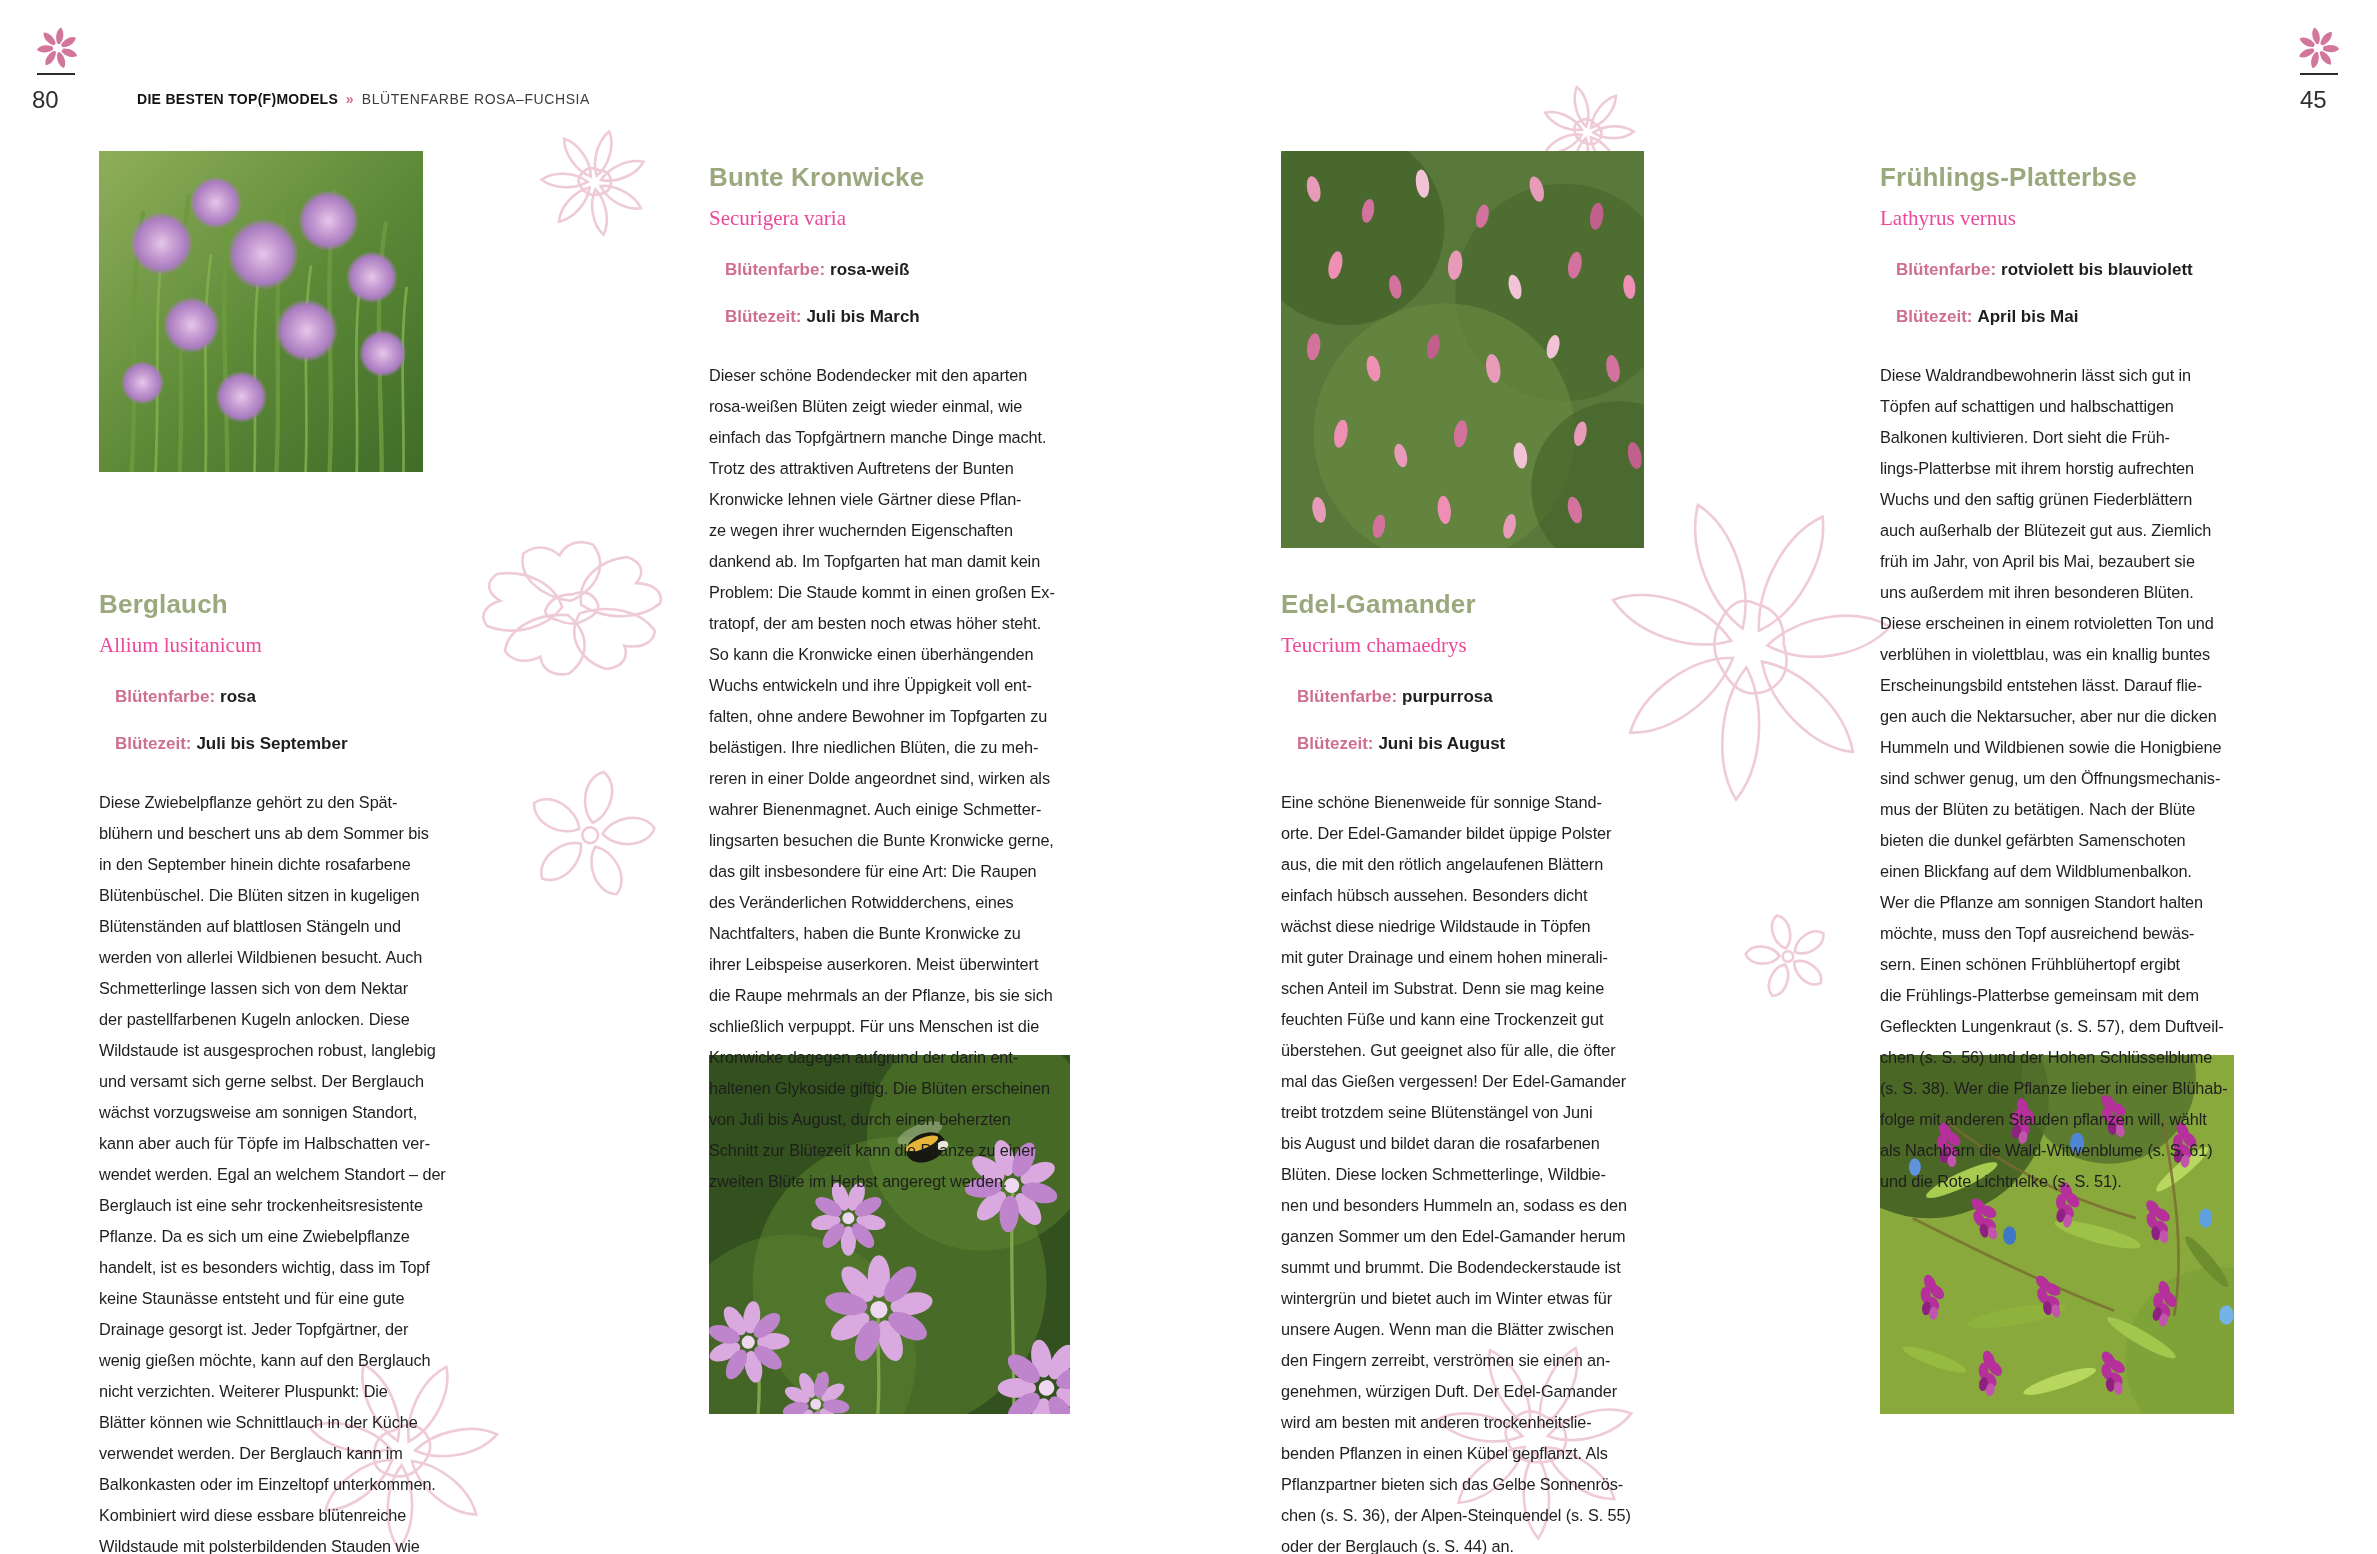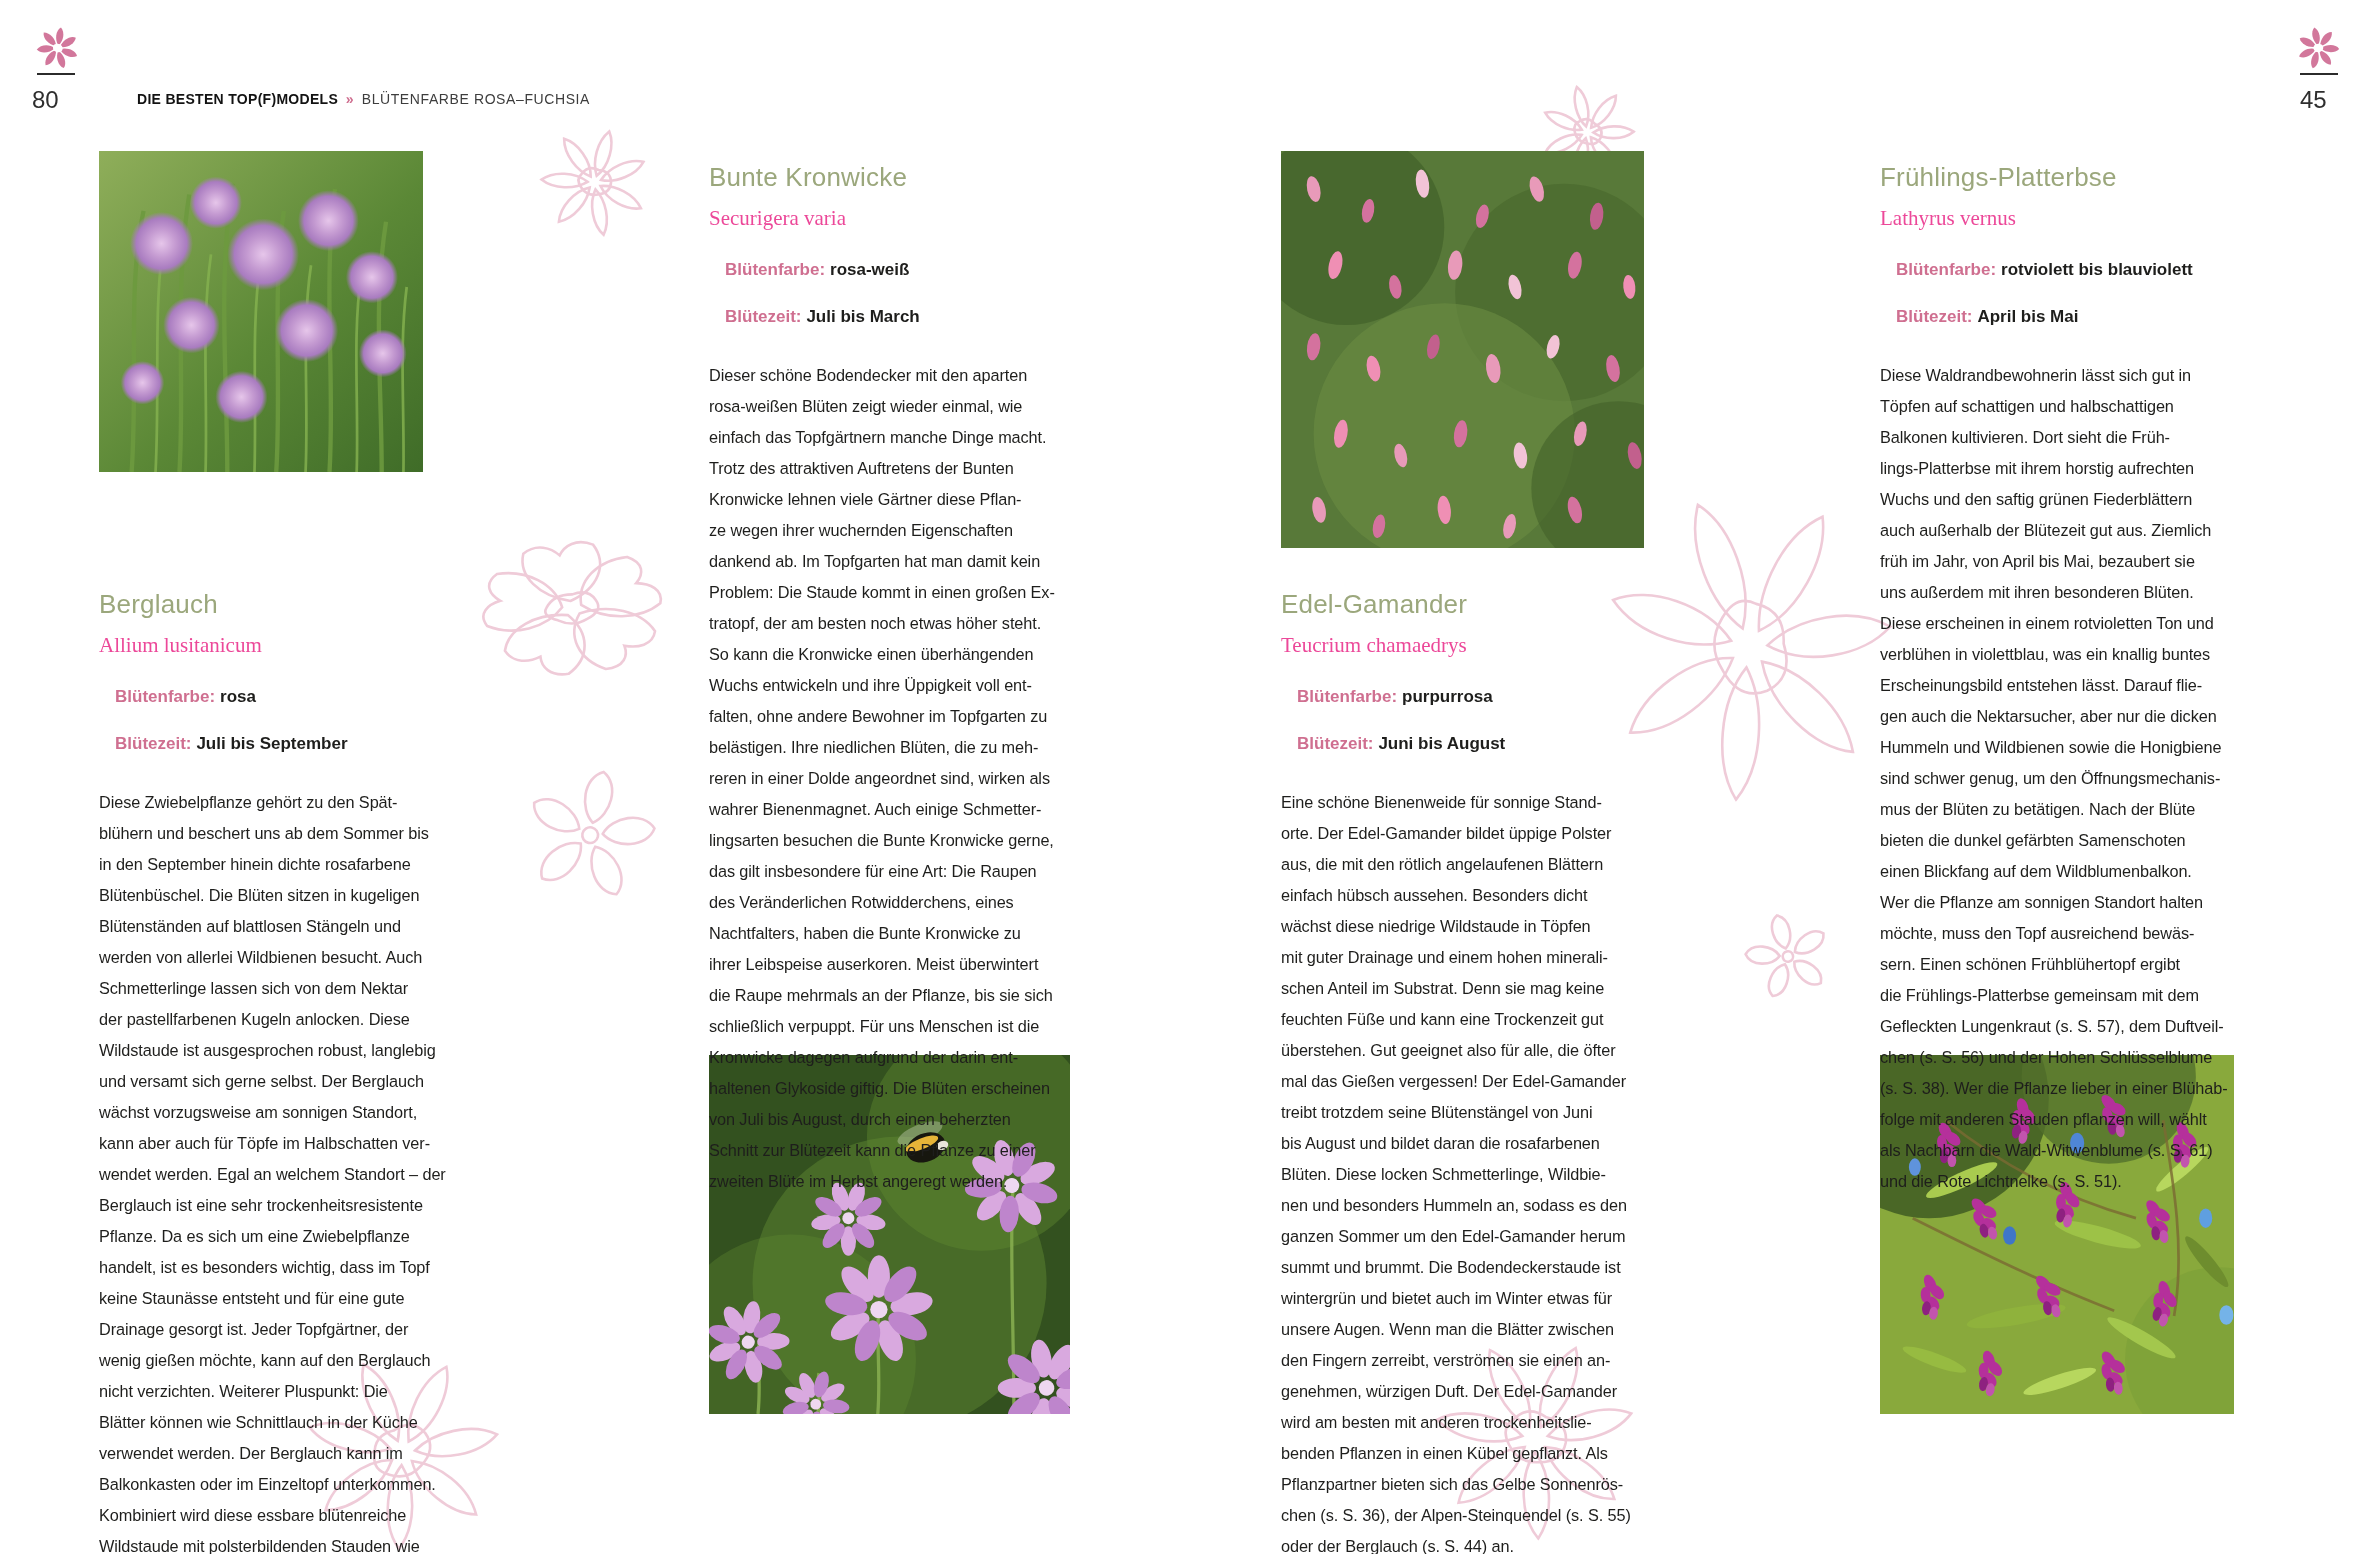--- a/index.html
+++ b/index.html
@@ -4,21 +4,21 @@
 <style>
   html,body{margin:0;padding:0}
   body{width:2377px;height:1555px;position:relative;background:#ffffff;
        font-family:"Liberation Sans",sans-serif;color:#1E1E1C;overflow:hidden}
   .pagenum{position:absolute;font-size:24px;color:#2e2e2e}
   .rule{position:absolute;width:38px;height:1.6px;background:#2b2b2b}
   .kicker{position:absolute;font-size:14px;letter-spacing:0.6px;color:#3d3d3d;white-space:pre}
   .kicker .kb{font-weight:bold;color:#121212;letter-spacing:0.3px}
   .kicker .ks{color:#CF6F90;font-weight:bold;padding:0 7.6px}
   .article{position:absolute}
-  .article h2{margin:0;font-size:26px;line-height:29px;color:#9BA77C;font-weight:normal;letter-spacing:0.2px}
+  .article h2{margin:0;font-size:26px;line-height:29px;color:#9BA77C;font-weight:bold;letter-spacing:0.2px}
   .latin{margin:14px 0 0;font-family:"Liberation Serif",serif;font-size:21px;color:#ec4899}
   .meta{margin:16px;font-size:17px;line-height:31px;font-weight:bold;color:#1E1E1C}
   .meta.first{margin-top:23px}
   .meta .lab{color:#CF6F90;margin-right:4.9px}
   .body{margin:28px 0 0;font-size:16.3px;line-height:31px;white-space:pre;letter-spacing:-0.1px}
   figure{margin:0;position:absolute;overflow:hidden;background:#6c8f42}
   figure svg{display:block;width:100%;height:100%}
   #deco{position:absolute;left:0;top:0;pointer-events:none}
   #deco .ol path, #deco .ol circle{vector-effect:non-scaling-stroke;stroke:#EFCBD8;stroke-width:2.6;fill:none}
 </style>

